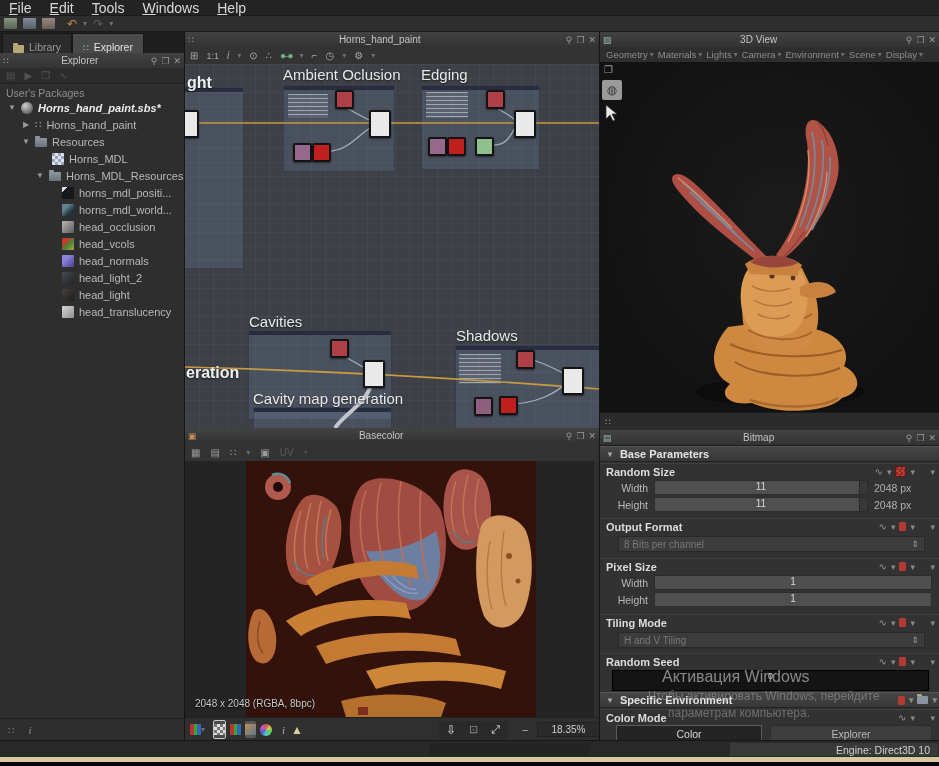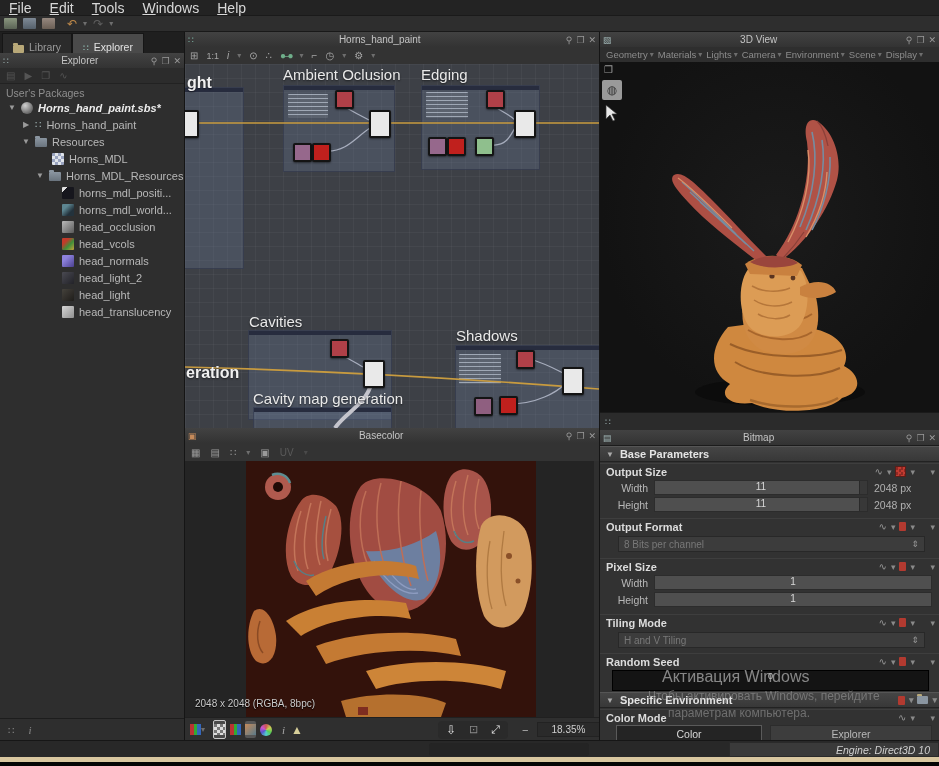--- a/index.html
+++ b/index.html
@@ -78,21 +78,21 @@
   .sldlbl{position:absolute;color:#b8b8b8;font-size:10.5px;text-align:right;width:40px;}
   .slider{position:absolute;height:13px;background:#4f4f4f;border:1px solid #2c2c2c;color:#d8d8d8;font-size:10px;display:flex;justify-content:center;}
   .slider .notch{position:absolute;right:0;top:0;bottom:0;width:7px;background:#383838;border-left:1px solid #2a2a2a;}
   .pxval{position:absolute;color:#b0b0b0;font-size:10.5px;}
   .combo{position:absolute;height:14px;background:#3c3c3c;border:1px solid #282828;color:#787878;font-size:10px;display:flex;align-items:center;padding:0 5px;justify-content:space-between;}
   .redflag{width:7px;height:9px;background:#b23a30;border-radius:1px;}
   .redgrid{width:9px;height:9px;background:conic-gradient(#c23a30 0 25%,#8f2a24 0 50%,#c23a30 0 75%,#8f2a24 0) 0 0/5px 5px;border:1px solid #5a1d18;}
   .fn{color:#9a9a9a;font-size:10px;}
   .cmbtn{position:absolute;height:15px;display:flex;align-items:center;justify-content:center;font-size:10.5px;}
   
-  #statusbar{left:0;top:740px;width:939px;height:17px;background:#282828;border-top:1px solid #161616;font-style:italic;}
+  #statusbar{left:0;top:740px;width:939px;height:17px;background:#282828;border-top:1px solid #161616;}
   #engseg{position:absolute;right:0;top:1px;width:210px;height:15px;background:#3a3a3a;border:1px solid #2a2a2a;display:flex;align-items:center;justify-content:flex-end;padding-right:8px;box-sizing:border-box;color:#d0d0d0;font-size:10.5px;}
   #midseg{position:absolute;right:350px;top:2px;width:160px;height:13px;background:#242424;border-radius:3px;}
   #tanstrip{left:0;top:757px;width:939px;height:5px;background:#d9c7a0;}
   #blackstrip{left:0;top:762px;width:939px;height:4px;background:#050505;}
   #watermark{left:648px;top:668px;width:290px;z-index:60;pointer-events:none;}
   #wm1{color:rgba(180,180,180,.72);font-size:16px;margin-left:14px;}
   #wm2,#wm3{color:rgba(160,160,160,.55);font-size:12px;margin-top:3px;}
   #wm2{margin-left:0px;}#wm3{margin-left:20px;}
   .vdiv{background:#151515;}
 </style>
@@ -481,21 +481,21 @@
           <span>✕</span>
         </span>
     </div>
 
     <div class="sechdr" style="top:16px;">
       <span style="font-size:8px;color:#aaa;">▼</span>
       <span>Base Parameters</span>
     </div>
 
     <div class="phead" style="top:33px;">
-      <span class="lbl">Output Size</span>
+      <span class="lbl">Random Size</span>
       <span class="picons">
         <span class="fn">∿</span>
           <span>▾</span>
         <span class="redgrid"></span>
           <span>▾</span>
       </span>
       <span class="farrow">▾</span>
     </div>
     <span class="sldlbl" style="left:8px;top:52px;">Width</span>
     <div class="slider" style="left:54px;top:50px;width:212px;">

